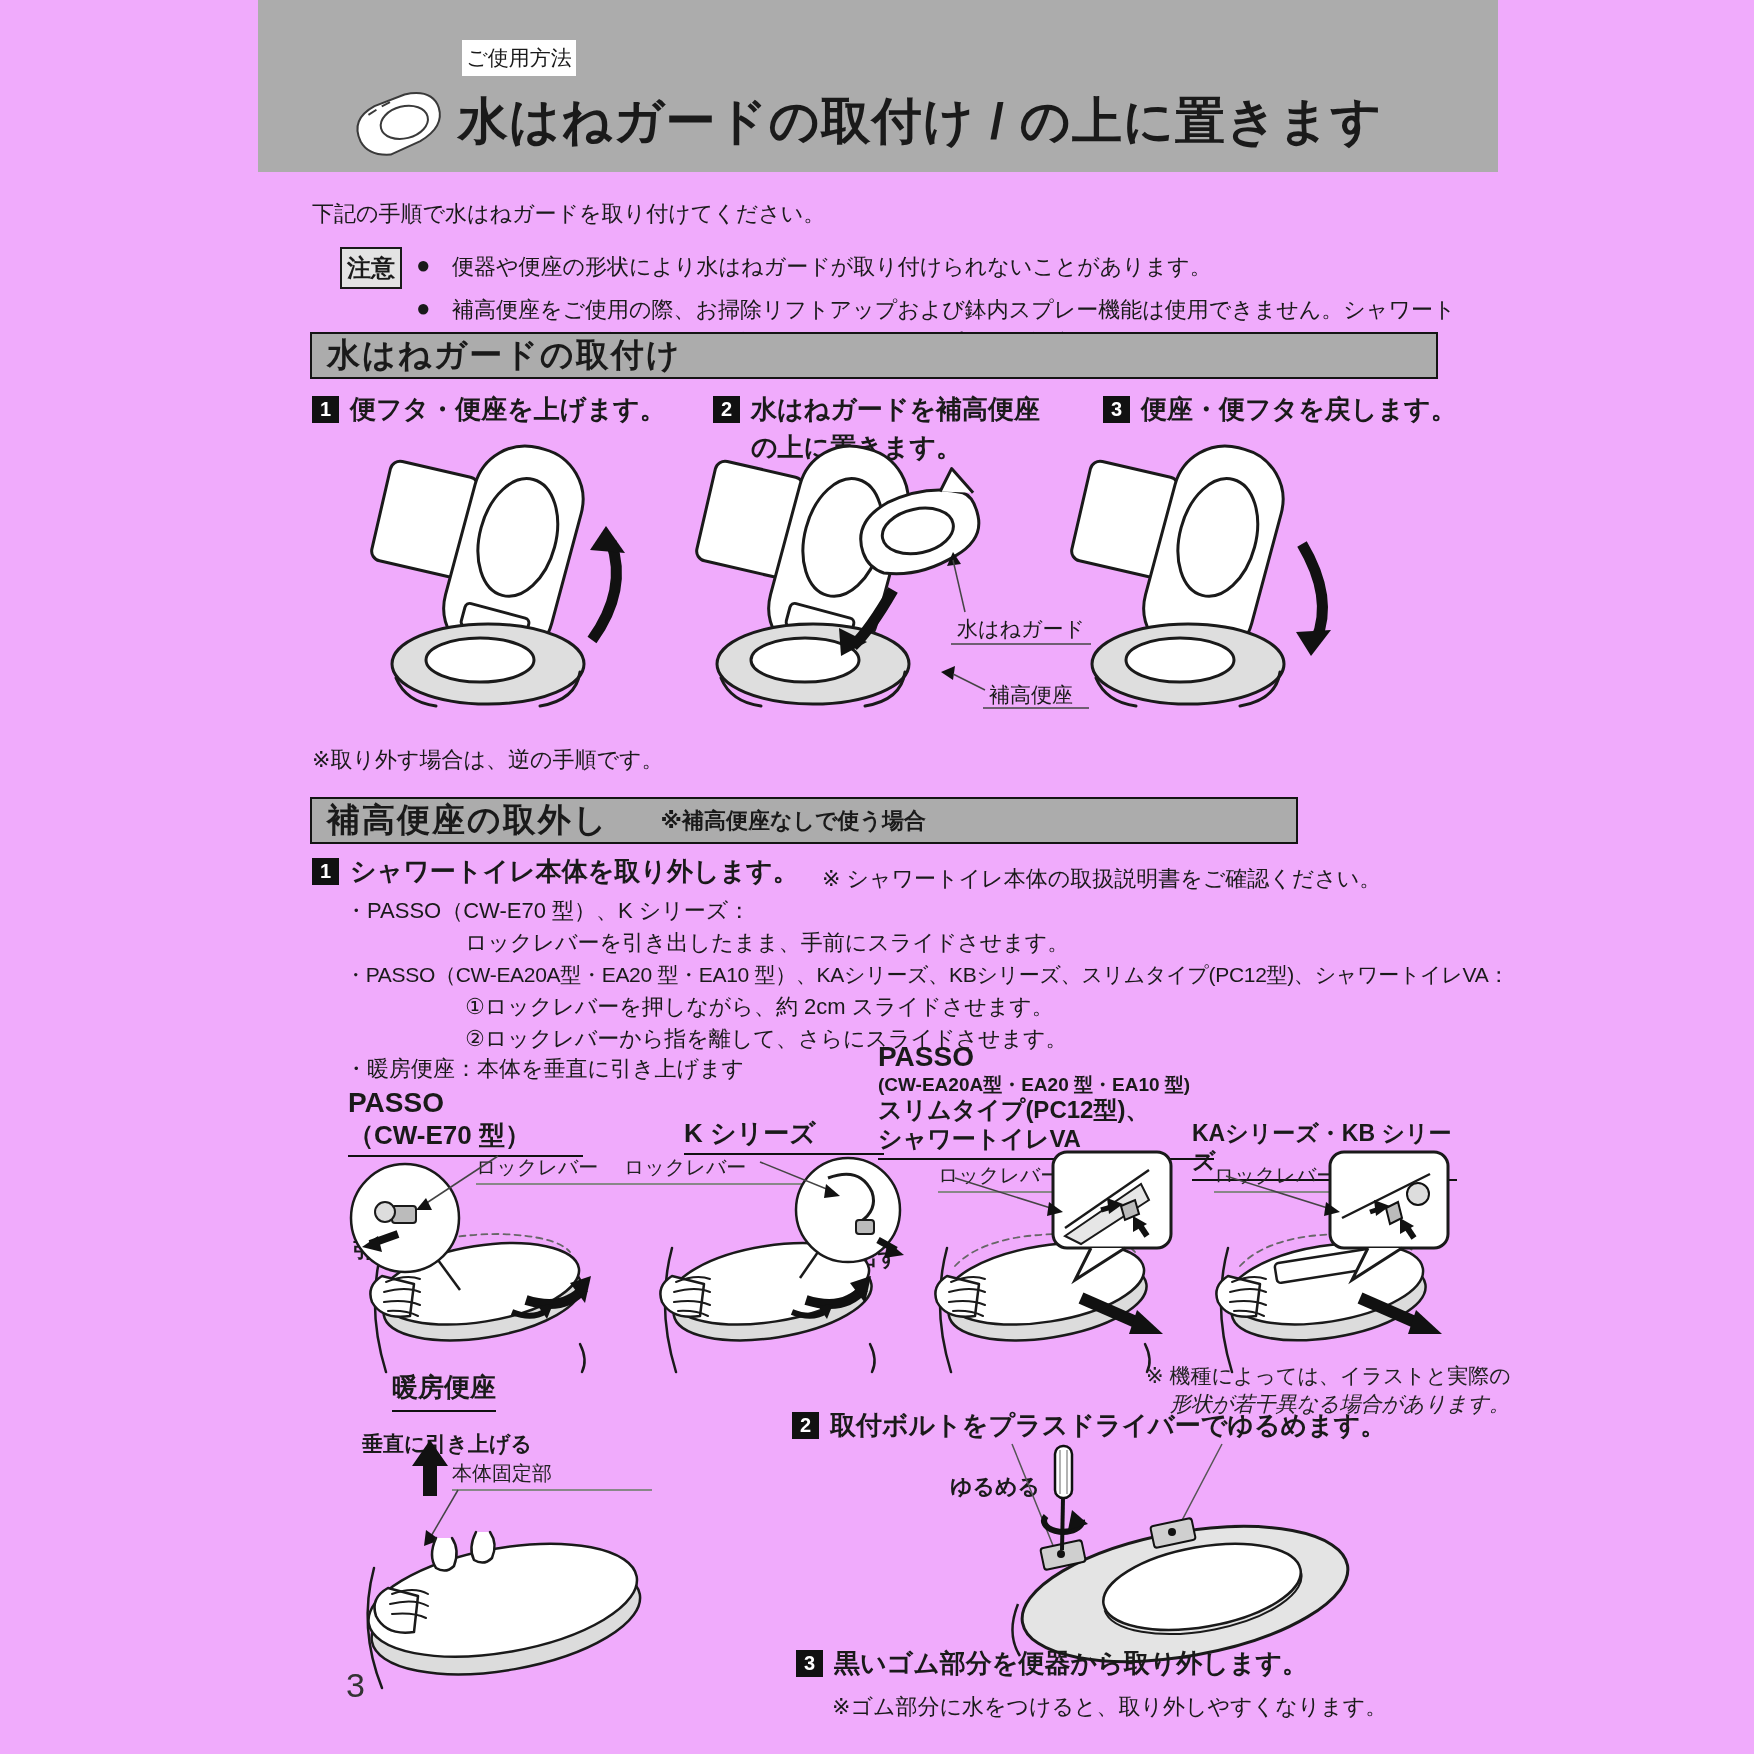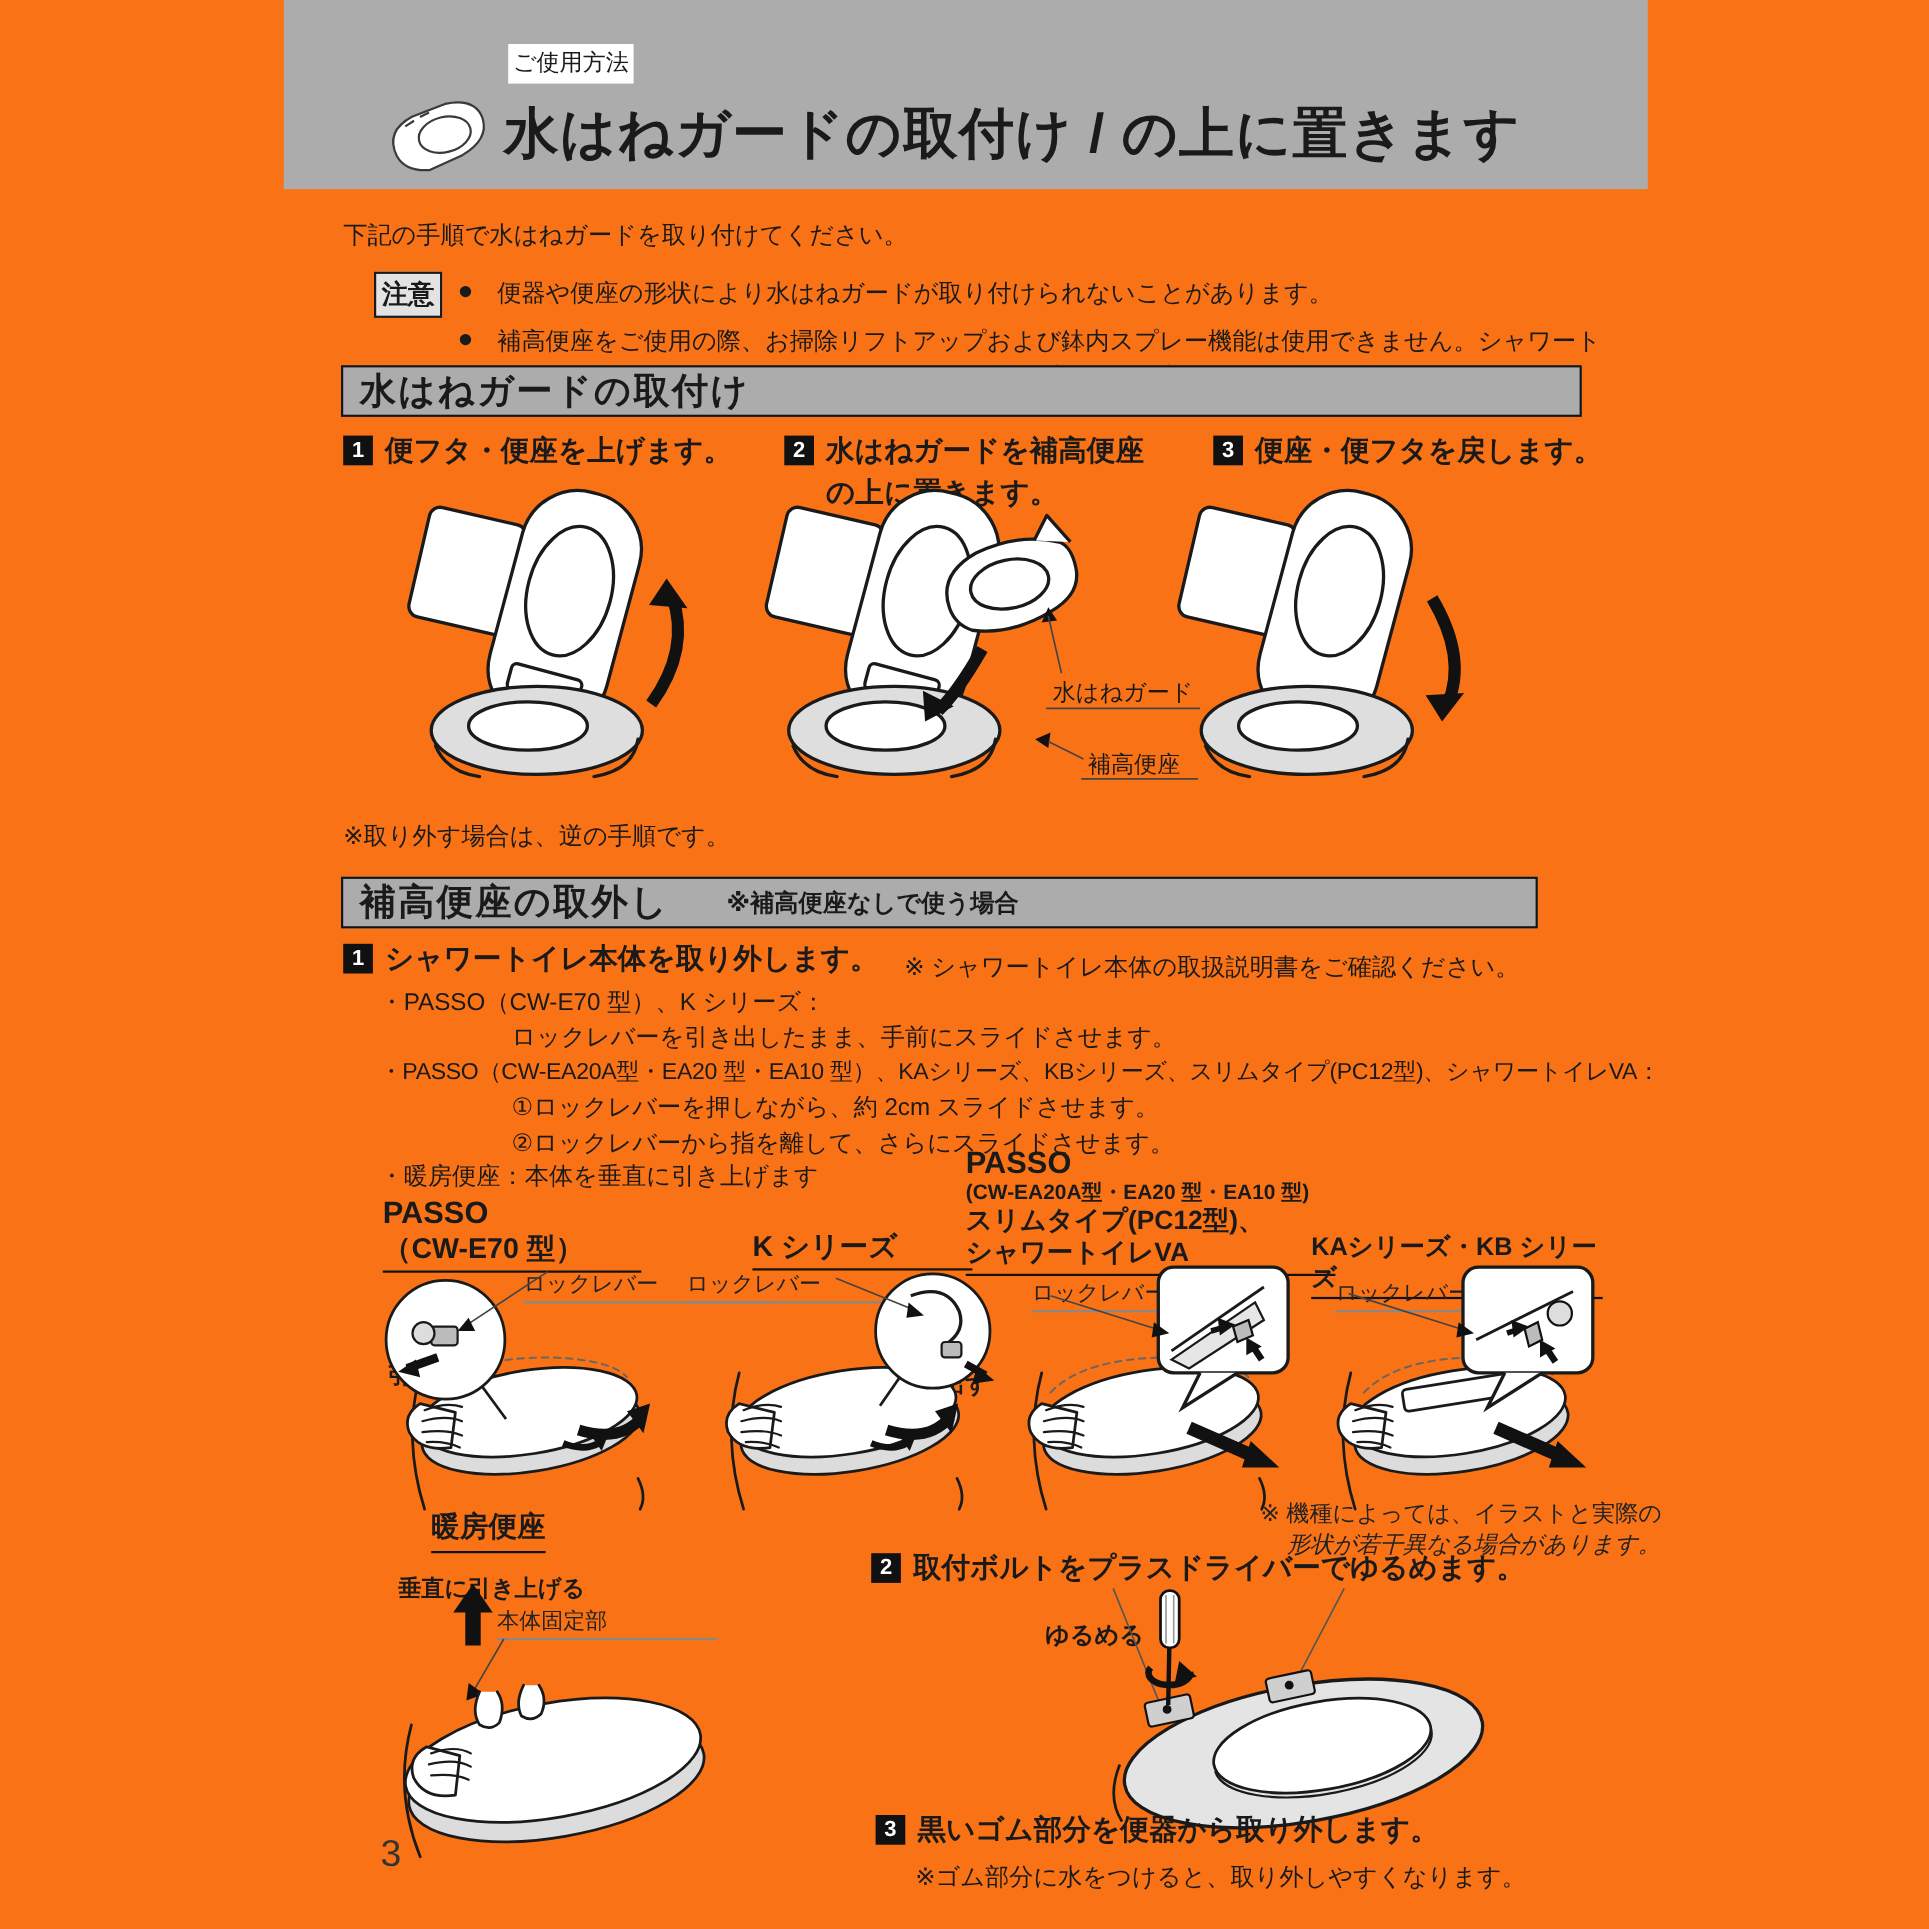--- a/index.html
+++ b/index.html
@@ -1,17 +1,17 @@
 <!DOCTYPE html>
 <html><head>
 <meta charset="utf-8">
 <style>
   html,body{margin:0;padding:0;background:#fff;}
   body{font-family:"Liberation Sans","DejaVu Sans",sans-serif;color:#1a1a1a;}
-  #page{position:relative;width:1754px;height:1754px;background:#f97316;overflow:hidden;}
+  #page{position:relative;width:1754px;height:1754px;background:#f0abfc;overflow:hidden;}
   .abs{position:absolute;}
   .band{background:#acacac;}
   .tag{background:#ffffff;font-size:21px;text-align:center;line-height:36px;color:#1a1a1a;}
   .title{font-size:50px;font-weight:bold;letter-spacing:1px;white-space:nowrap;}
   .b22{font-size:22px;line-height:32px;white-space:nowrap;}
   .caution-box{border:2px solid #1a1a1a;background:#e3e3e3;font-size:24px;font-weight:bold;text-align:center;line-height:38px;box-sizing:border-box;}
   .c-item{position:relative;padding-left:36px;font-size:22px;line-height:33px;width:1010px;}
   .c-item .dot{position:absolute;left:0;top:-2px;font-size:24px;}
   .sec-band{background:#acacac;border:2px solid #141414;box-sizing:border-box;display:flex;align-items:center;}
   .sec-title{font-size:33px;font-weight:bold;margin-left:15px;letter-spacing:2px;white-space:nowrap;}
@@ -145,21 +145,21 @@
       <path d="M250,232 Q246,260 210,266" fill="none"></path>
     </g>
     <g>
       <path d="M272,104 Q304,158 286,200" fill="none" stroke="#111" stroke-width="11"></path>
       <polygon points="281,216 266,192 301,190" fill="#111"></polygon>
     </g>
   </svg>
 
   <div class="abs b22" style="left:312px;top:744px;">※取り外す場合は、逆の手順です。</div>
 
-  <div class="abs sec-band" style="left:310px;top:797px;width:1088px;height:47px;">
+  <div class="abs sec-band" style="left:310px;top:797px;width:988px;height:47px;">
     <span class="sec-title">補高便座の取外し</span>
     <span class="sec-sub" style="margin-left:52px;">※補高便座なしで使う場合</span>
   </div>
 
   <div class="abs step" style="left:312px;top:858px;">
     <span class="stepnum">1</span>
     <span class="steptext">シャワートイレ本体を取り外します。</span>
   </div>
   <div class="abs notetext" style="left:822px;top:864px;">※ シャワートイレ本体の取扱説明書をご確認ください。</div>
 

